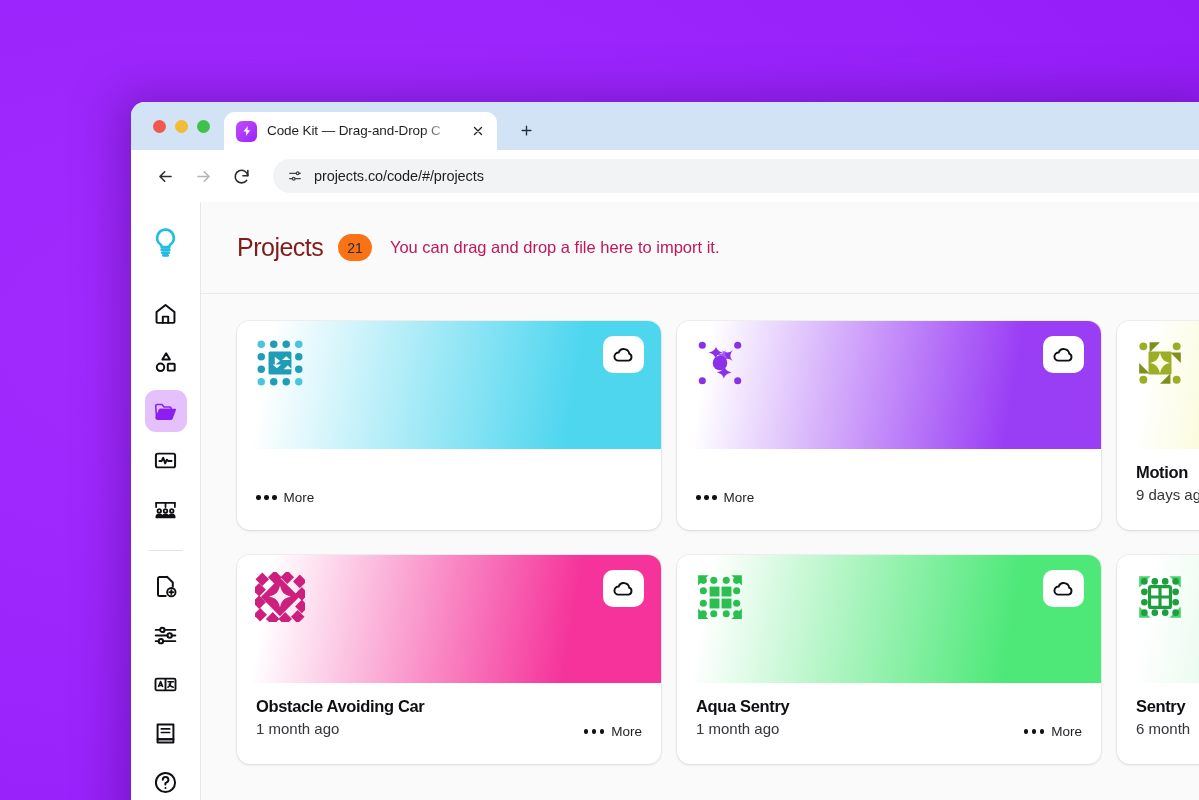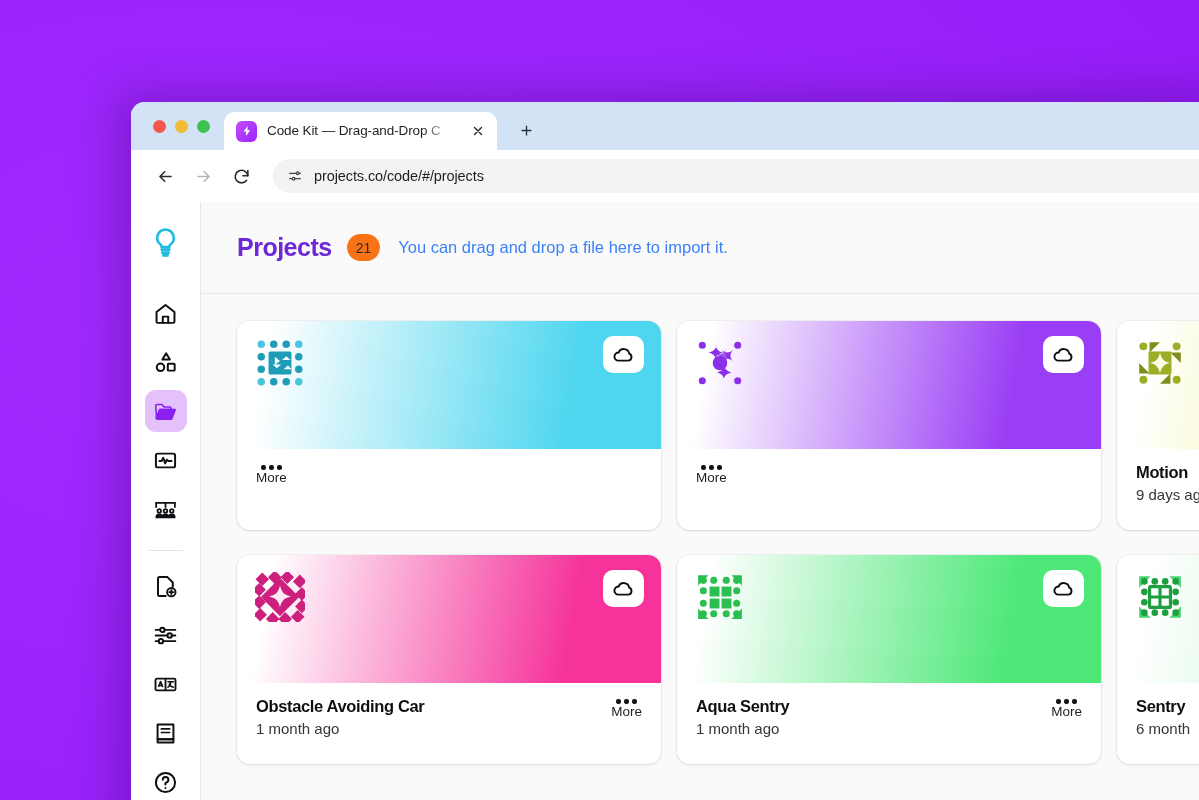--- a/index.html
+++ b/index.html
@@ -215,40 +215,40 @@
     background: #fafafa;
     border-bottom: 1px solid #e9e9ed;
     display: flex;
     align-items: center;
     padding-left: 36px;
     gap: 15px;
   }
 
   #page-title {
     font-size: 25px;
-    font-weight: bold;
-    color: #6d28d9;
+    font-weight: normal;
+    color: #7f1d1d;
     letter-spacing: -0.5px;
   }
 
   #project-count {
     min-width: 33px;
     height: 27px;
     padding: 0 9px;
     border-radius: 14px;
     background: #f97316;
     display: flex; align-items: center; justify-content: center;
     font-size: 14px;
     color: #2a2a30;
     font-weight: 500;
   }
 
   #dropzone-hint {
     font-size: 16.5px;
-    color: #3b82f6;
+    color: #be185d;
     margin-left: 3px;
   }
 
   
   #cards-scroll {
     flex: 1 1 auto;
     overflow: hidden;
     padding: 27px 0 0 36px;
   }
 
@@ -309,22 +309,23 @@
   }
 
   .card-time {
     font-size: 15px;
     color: #35353c;
     white-space: nowrap;
   }
 
   .card-more {
     display: flex;
-    flex-direction: column;
+    flex-direction: row;
     align-items: center;
+    gap: 7px;
     flex: 0 0 auto;
     padding-top: 2px;
     cursor: pointer;
   }
   .dots { display: flex; gap: 3.5px; }
   .dots i { width: 4.5px; height: 4.5px; border-radius: 50%; background: #101014; display: block; }
   .more-label { font-size: 13.5px; color: #1f1f24; }
 </style>
 </head>
 <body>

